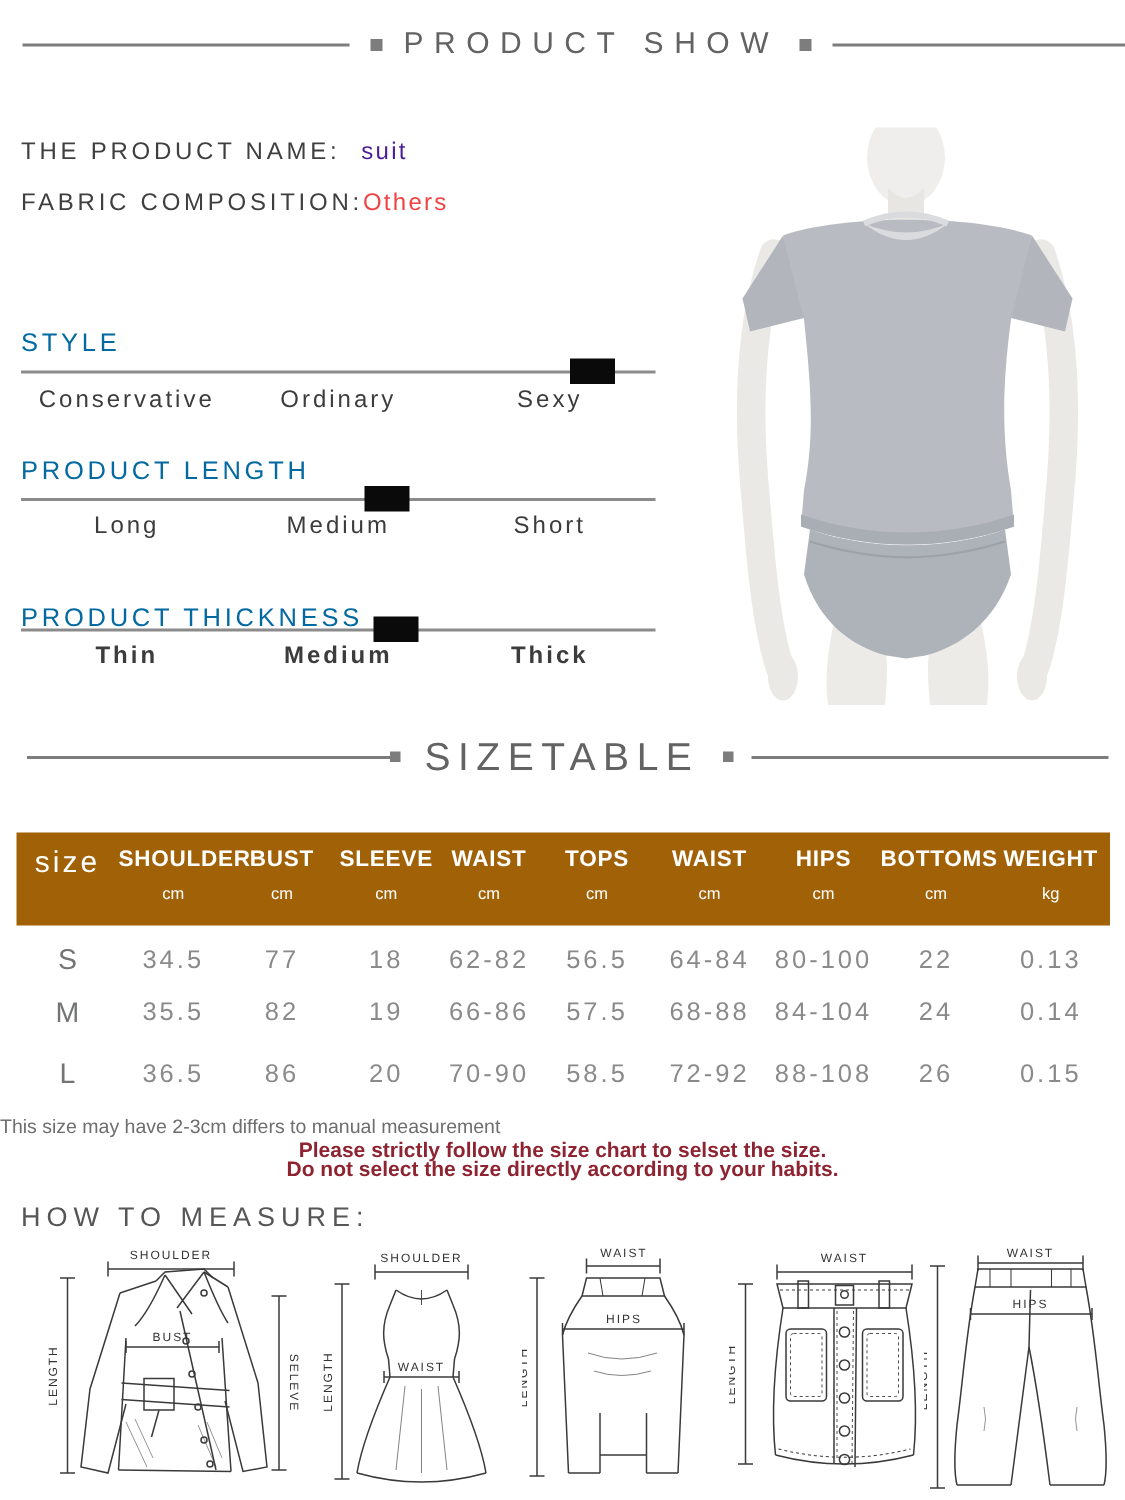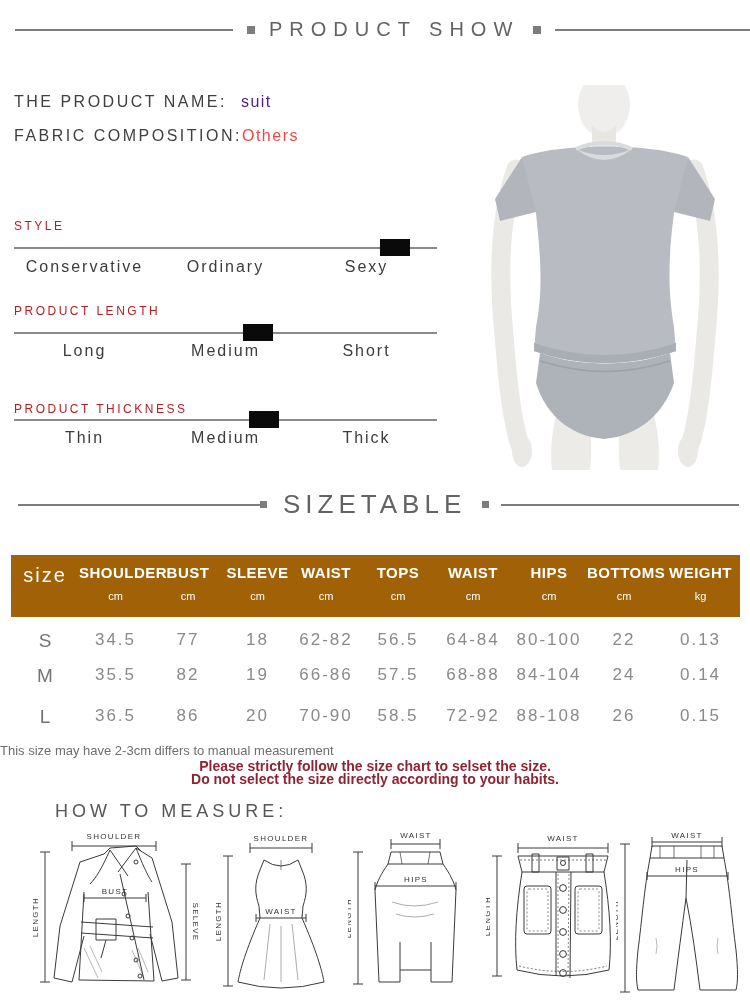--- a/index.html
+++ b/index.html
@@ -19,42 +19,42 @@
   .info-line .val{color:#4c1d95;letter-spacing:1.5px;margin-left:14px;}
   .info-line .val-bold{color:#ef4444;font-weight:normal;letter-spacing:1.5px;}
   .swatch-row{position:absolute;left:14px;display:flex;align-items:center;}
   .swatch{width:33px;height:33px;margin-right:11px;}
   .swatch-black{background:#0a0a0a;}
   .swatch-gray{background:#cbcdd2;background-image:
      repeating-linear-gradient(45deg,rgba(255,255,255,.55) 0 2px,rgba(0,0,0,0) 2px 4px),
      repeating-linear-gradient(-45deg,rgba(120,124,132,.25) 0 1px,rgba(0,0,0,0) 1px 3px);}
 
   
-  .attr-title{position:absolute;left:14px;font-size:12px;letter-spacing:2.5px;color:#b91c1c;white-space:nowrap;}
+  .attr-title{position:absolute;left:14px;font-size:17px;letter-spacing:2.5px;color:#0369a1;white-space:nowrap;}
   .slider{position:absolute;left:14px;width:423px;height:2px;background:#8b8b8b;}
   .slider .marker{position:absolute;top:-8px;width:30px;height:17px;background:#0a0a0a;}
   .opt-row{position:absolute;left:14px;width:423px;display:grid;grid-template-columns:1fr 1fr 1fr;font-size:16px;letter-spacing:2px;color:#3c3c3c;}
   .opt-row span{text-align:center;white-space:nowrap;}
 
   
   .tbl{position:absolute;left:11px;top:555px;width:729px;}
   .tbl-grid{display:grid;grid-template-columns:68px 73px 72px 67px 70px 74px 76px 76px 74px 79px;}
   .tbl-head{background:#a16207;color:#fff;padding:9px 0 8px;}
   .th-label{font-size:15px;font-weight:bold;letter-spacing:.5px;text-align:center;white-space:nowrap;}
   .th-size{font-size:20px;font-weight:normal;letter-spacing:2px;}
   .th-unit{font-size:11px;font-weight:normal;text-align:center;margin-top:9px;min-height:13px;}
   .tbl-row{margin-top:13px;}
   .tbl-row div{text-align:center;font-size:17px;letter-spacing:2px;color:#8a8a8a;white-space:nowrap;}
   .tbl-row .sz{font-size:19px;color:#737476;letter-spacing:0;}
   .row-l{margin-top:19px;}
 
   .note-gray{position:absolute;left:0;width:100%;font-size:13px;color:#6e6e6e;}
   .note-red{position:absolute;left:0;width:100%;text-align:center;font-size:14px;font-weight:bold;color:#8e2331;}
 
-  .measure-title{position:absolute;left:14px;font-size:18px;letter-spacing:4px;color:#565656;white-space:nowrap;margin-left:41px;}
+  .measure-title{position:absolute;left:14px;font-size:18px;letter-spacing:4px;color:#565656;white-space:nowrap;}
 
   .diag{position:absolute;}
   .diag text{font-family:"Liberation Sans",sans-serif;font-size:8px;letter-spacing:1.3px;fill:#333;}
   .diag .vlabel{font-size:8px;}
   .diag line,.diag path,.diag circle,.diag rect{vector-effect:non-scaling-stroke;}
 </style>
 </head>
 <body>
 
 <div class="page">
@@ -91,21 +91,21 @@
   <div class="opt-row" style="top:342px;">
     <span>Long</span>
     <span>Medium</span>
     <span>Short</span>
   </div>
 
   <div class="attr-title" style="top:402px;">PRODUCT THICKNESS</div>
   <div class="slider" style="top:419px;">
     <div class="marker" style="left:235px;"></div>
   </div>
-  <div class="opt-row" style="top:429px;">
+  <div class="opt-row" style="top:429px;font-weight:bold;">
     <span>Thin</span>
     <span>Medium</span>
     <span>Thick</span>
   </div>
 
   <svg class="diag" style="left:460px;top:85px;" width="290" height="385" viewBox="0 0 290 385">
     <ellipse cx="144" cy="20" rx="26" ry="32" fill="#efeeec"></ellipse>
     <path d="M 132,40 L 132,62 Q 144,71 156,62 L 156,40 Q 144,54 132,40" fill="#e8e6e3"></path>
 
     <path d="M 56,84 C 40,130 38,190 44,250 C 48,300 52,336 60,360" stroke="#ebe9e6" stroke-width="19" fill="none" stroke-linecap="round"></path>

